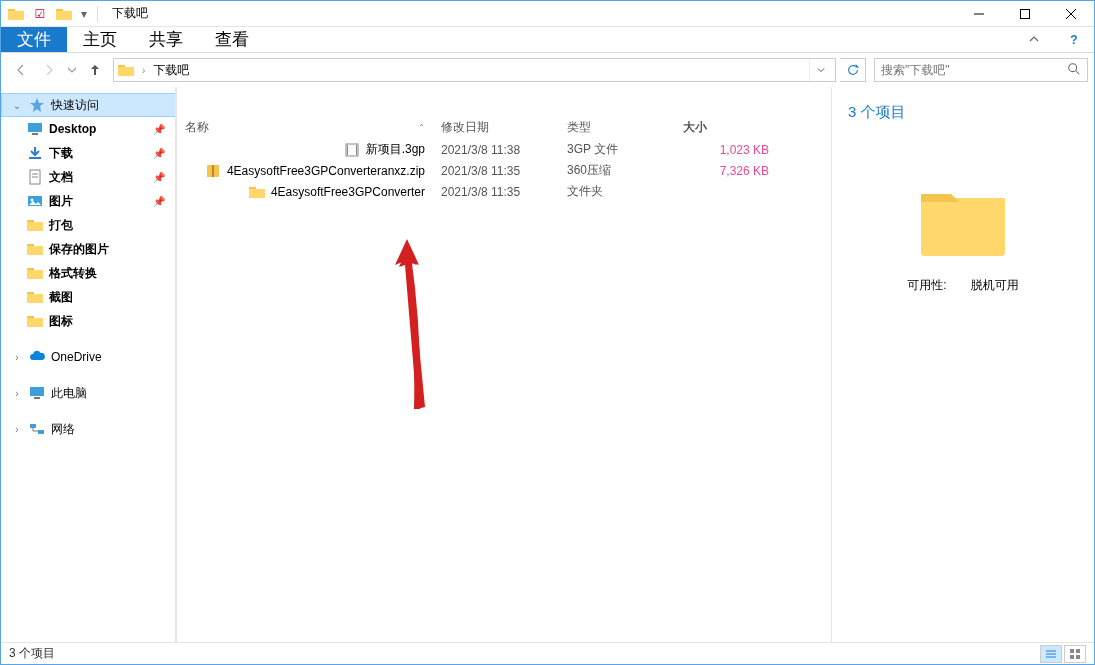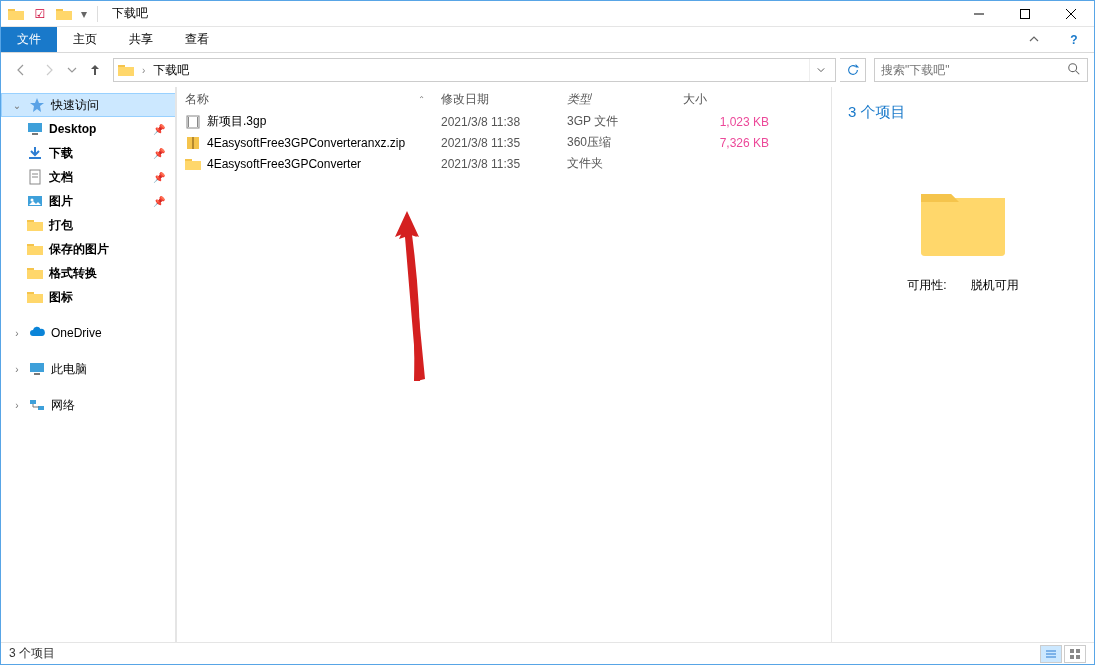--- a/index.html
+++ b/index.html
@@ -10,21 +10,21 @@
   .qat { display: flex; align-items: center; padding: 0 4px; gap: 2px; }
   .qat-item { width: 22px; height: 22px; display:flex; align-items:center; justify-content:center; }
   .title-icon { width:16px; height:16px; }
   .title-text { margin-left: 6px; font-size: 12px; }
   .win-controls { margin-left: auto; display: flex; }
   .win-btn { width: 46px; height: 26px; display: flex; align-items: center; justify-content: center; font-size: 10px; color:#000;}
   .ribbon-arrow { width:40px; height:26px; display:flex; align-items:center; justify-content:center; color:#666;}
 
   
   .ribbon { height: 26px; background: #fff; display: flex; align-items: stretch; padding-left:0; border-bottom:1px solid #d9d9d9;}
-  .ribbon-tab { padding: 0 16px; font-size: 12px; display: flex; align-items: center; cursor: default; }
+  .ribbon-tab { padding: 0 16px; font-size: 17px; display: flex; align-items: center; cursor: default; }
   .ribbon-tab.file { background: #1979ca; color: #fff; }
 
   
   .navbar { height: 34px; display: flex; align-items: center; padding: 3px 6px; gap: 4px; background:#fff;}
   .nav-arrows { display:flex; align-items:center; gap:0; }
   .nav-btn { width: 28px; height: 26px; display:flex; align-items:center; justify-content:center; color:#999; }
   .nav-btn.enabled { color:#555; }
   .address { flex: 1; height: 24px; border: 1px solid #ccc; display:flex; align-items:center; padding:0 4px; gap:6px; }
   .address-folder {width:16px; height:16px;}
   .addr-sep{ color:#888; font-size:10px; padding:0 2px;}
@@ -40,31 +40,31 @@
   .sidebar::after{ content:""; position:absolute; right:0; top:0; bottom:0; width:1px; background:#e5e5e5;}
   .tree-item { height: 24px; display: flex; align-items: center; gap: 6px; padding-left: 10px; font-size:12px;}
   .tree-item.active { background: #cce8ff; border:1px solid #99d1ff; padding-left:9px;}
   .tree-item.sub { padding-left: 26px; font-weight: bold; }
   .tree-item .expander{ width:12px; color:#777; font-size:10px; text-align:center;}
   .tree-group-space{ height:12px;}
   .pin { margin-left:auto; margin-right:10px; color:#888; font-size:10px;}
   .ico { width:16px; height:16px; flex-shrink:0; }
 
   
-  .filelist { flex: 1; display:flex; flex-direction:column; position:relative; }
+  .filelist { flex: 1; display:flex; flex-direction:column; position:relative;margin-top:28px; }
   .columns { display:flex; height:24px; color:#555; }
   .col { padding:4px 8px; display:flex; align-items:center; gap:6px; font-size:12px; }
   .col.name{ width:256px;}
   .col.date{ width:126px;}
-  .col.type{ width:116px;font-style:italic;}
-  .col.size{ width:110px;}
+  .col.type{ width:116px;}
+  .col.size{ width:110px;font-weight:bold;}
   .rows { }
   .row { display:flex; height:21px; align-items:center;}
   .cell { padding:0 8px; display:flex; align-items:center; gap:6px; font-size:12px;}
-  .cell.name{width:256px;}
+  .cell.name{width:256px;justify-content:flex-end;}
   .cell.date{width:126px; color:#555;}
   .cell.type{width:116px; color:#555;}
   .cell.size{width:110px; color:#ec4899; justify-content:flex-end; padding-right:16px;}
   .file-ico{width:16px; height:16px; flex-shrink:0;}
   .sort-arrow{ color:#777; font-size:8px;}
 
   
   .details { width: 263px; border-left:1px solid #e5e5e5; padding:16px; text-align:center;}
   .details-title { text-align:left; color:#1979ca; font-size:15px; margin-bottom:30px;}
   .big-folder{ width:96px; height:96px; margin:16px auto 10px auto;}
@@ -257,20 +257,27 @@
             <rect x="0" y="5" width="16" height="9"></rect>
           </svg></span>
       <span>保存的图片</span>
     </div>
     <div class="tree-item sub">
       <span class="ico"><svg class="folder-svg" viewBox="0 0 16 16">
             <rect class="tab" x="0" y="3" width="7" height="3"></rect>
             <rect x="0" y="5" width="16" height="9"></rect>
           </svg></span>
       <span>格式转换</span>
+    </div>
+    <div class="tree-item sub">
+      <span class="ico"><svg class="folder-svg" viewBox="0 0 16 16">
+            <rect class="tab" x="0" y="3" width="7" height="3"></rect>
+            <rect x="0" y="5" width="16" height="9"></rect>
+          </svg></span>
+      <span>截图</span>
     </div>
     <div class="tree-item sub">
       <span class="ico"><svg class="folder-svg" viewBox="0 0 16 16">
             <rect class="tab" x="0" y="3" width="7" height="3"></rect>
             <rect x="0" y="5" width="16" height="9"></rect>
           </svg></span>
       <span>图标</span>
     </div>
 
     <div class="tree-group-space"></div>

